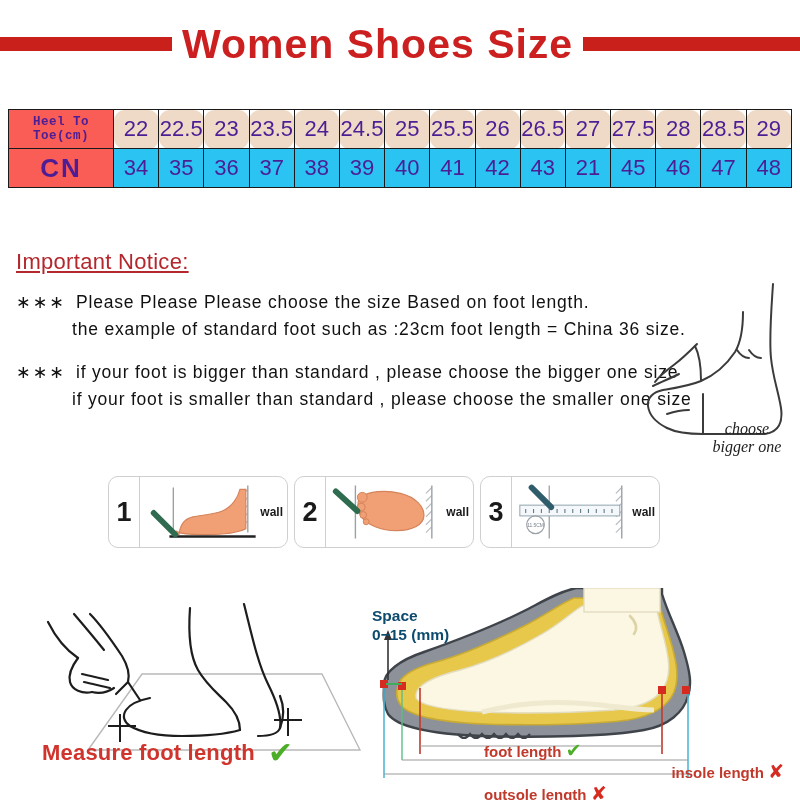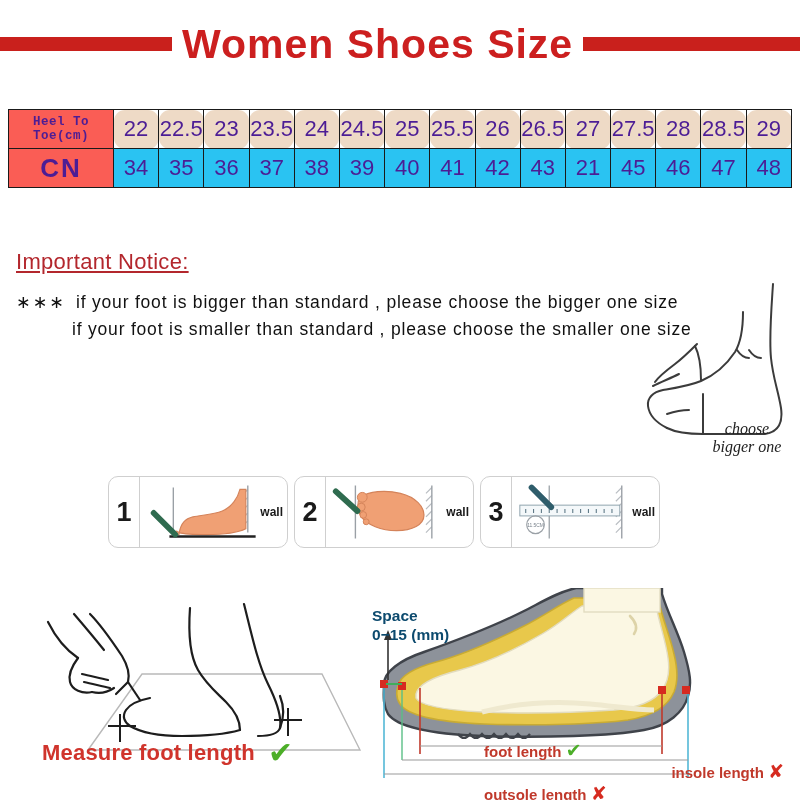--- a/index.html
+++ b/index.html
@@ -121,20 +121,24 @@
     <td class="cn-v">46</td>
     <td class="cn-v">47</td>
     <td class="cn-v">48</td>
   </tr>
 </tbody>
   </table>
 
 <div class="notice">
   <div class="notice-title">Important Notice:</div>
 
+  <div class="note-block">
+    <span class="stars">∗∗∗</span><span>Please  Please  Please  choose  the  size  Based  on  foot  length.</span>
+    <span class="note-l2">the  example  of  standard  foot  such  as :23cm  foot  length  =  China  36  size.</span>
+  </div>
 
   <div class="note-block">
     <span class="stars">∗∗∗</span><span>if  your  foot  is  bigger  than  standard ,  please  choose  the  bigger  one  size</span>
     <span class="note-l2">if  your  foot  is  smaller  than  standard ,  please  choose  the  smaller  one  size</span>
   </div>
 </div>
 
 <div class="foot-art">
   <svg width="155" height="170" viewBox="0 0 155 170">
     <g fill="none" stroke="#3b3b3b" stroke-width="2" stroke-linecap="round" stroke-linejoin="round">

